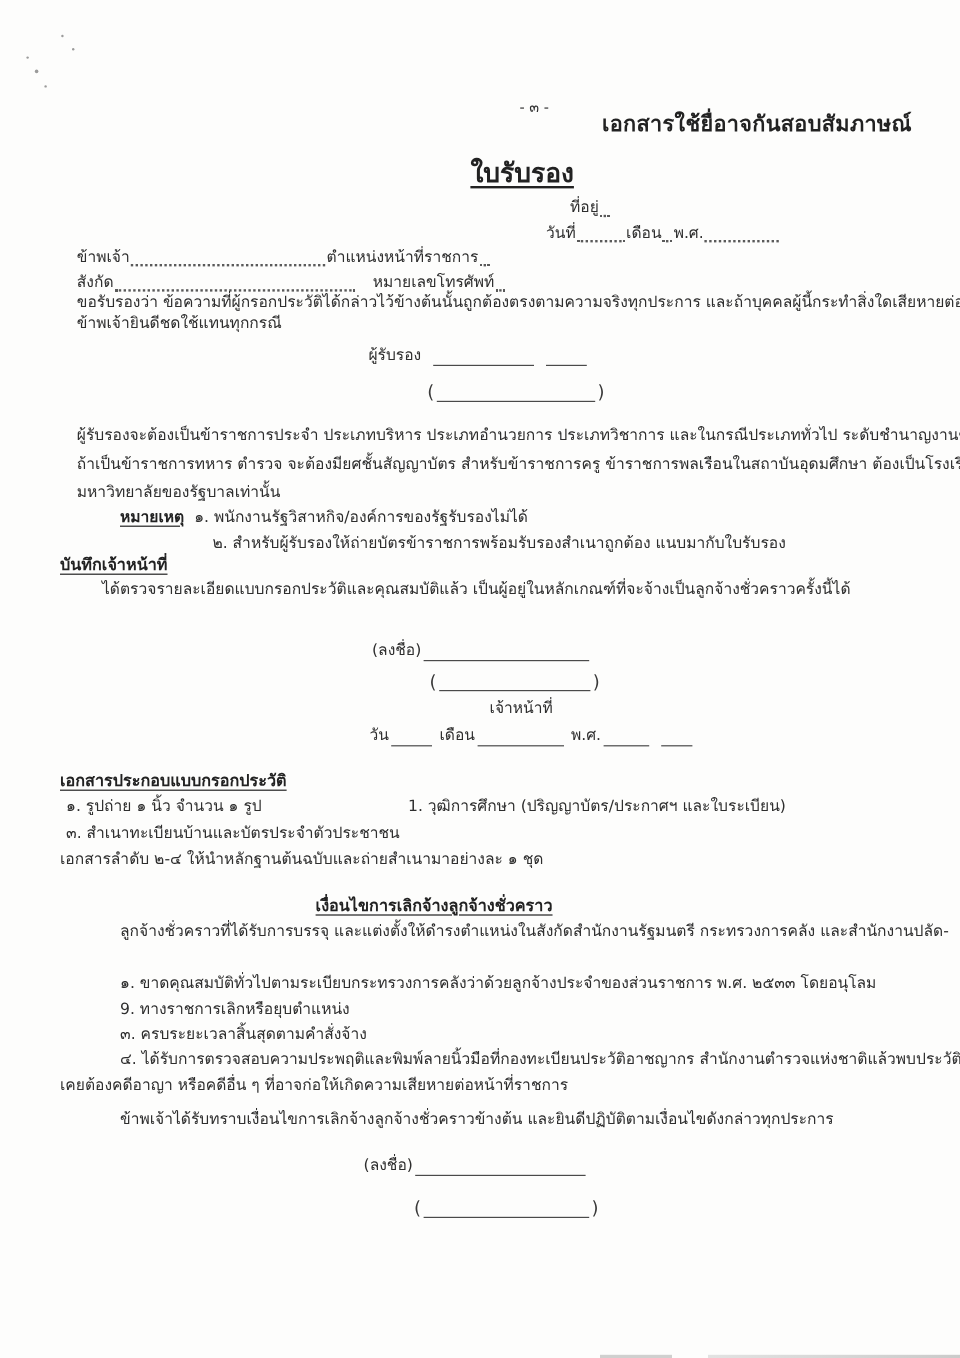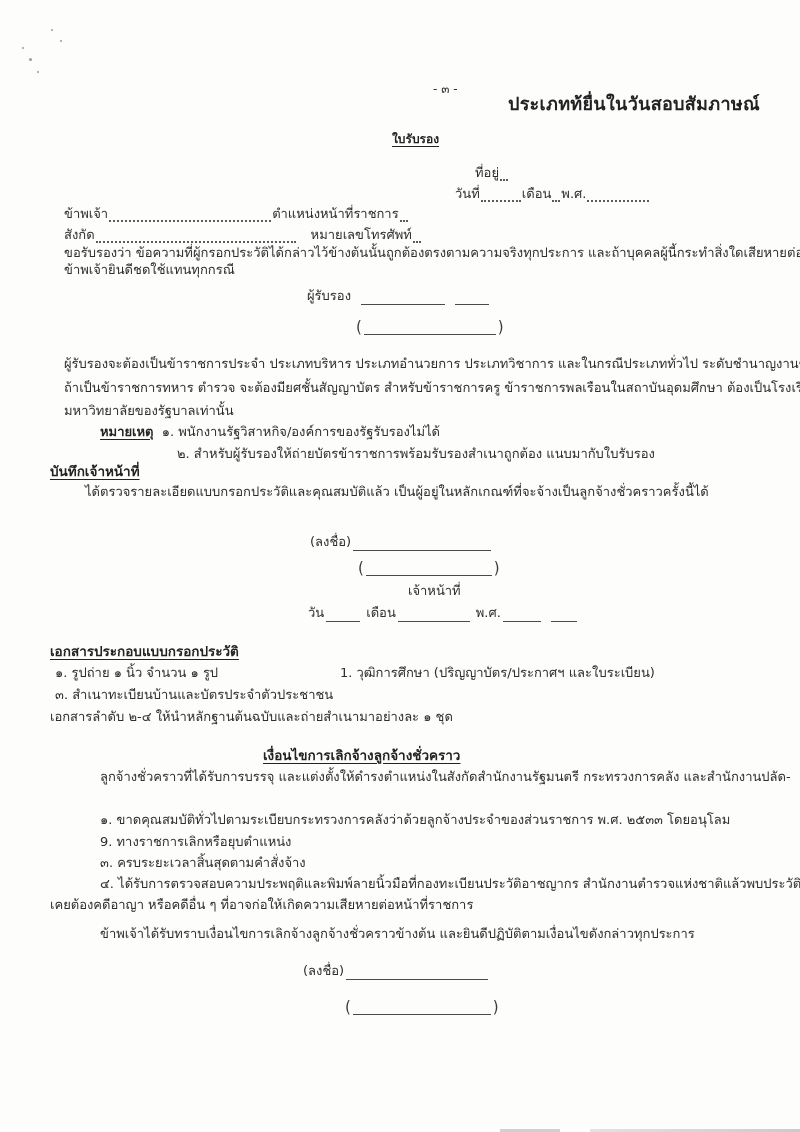--- a/index.html
+++ b/index.html
@@ -8,21 +8,21 @@
     width:800px;height:1132px;
     background:#fdfdfc;
     font-family:"DejaVu Sans","Liberation Sans",sans-serif;
     color:#2e2e2e;
     overflow:hidden;
   }
   .t{position:absolute;white-space:nowrap;font-size:13px;line-height:1.25;}
   .b{font-weight:bold;color:#222;}
   .u{text-decoration:underline;text-underline-offset:3px;}
   .hdr{font-size:18px;letter-spacing:0.3px;}
-  .title{font-size:12px;}
+  .title{font-size:22px;}
   .sec{font-size:13.5px;}
   .row{position:absolute;display:flex;align-items:flex-end;font-size:13px;white-space:nowrap;}
   .row>span{flex:0 0 auto;}
   .dots{flex:1 1 auto;border-bottom:2px dotted #5a5a5a;height:11px;margin:0 1px 2px 1px;min-width:8px;}
   .dfix{flex:0 0 auto;border-bottom:2px dotted #5a5a5a;height:11px;margin:0 1px 2px 1px;}
   .line{flex:0 0 auto;display:inline-block;border-bottom:1.4px solid #4a4a4a;height:13px;margin:0 2px 1px 2px;}
   .paren{font-size:15px;color:#3a3a3a;}
   .speck{position:absolute;background:#4a4a4a;border-radius:50%;opacity:.55;}
   .smudge{position:absolute;opacity:.45;}
 </style>
@@ -31,21 +31,21 @@
 
 <div class="page">
 
   <div class="speck" style="top:29px;left:51px;width:2px;height:2px"></div>
   <div class="speck" style="top:40px;left:60px;width:2px;height:2px"></div>
   <div class="speck" style="top:47px;left:22px;width:2px;2px;height:2px"></div>
   <div class="speck" style="top:58px;left:29px;width:3px;height:3px"></div>
   <div class="speck" style="top:71px;left:37px;width:2px;height:2px"></div>
 
   <div class="t" style="top:82px;left:433px;font-size:12px">- ๓ -</div>
-  <div class="t b hdr" style="top:93px;right:40px">ประเภทท้ยื่นในวันสอบสัมภาษณ์</div>
+  <div class="t b hdr" style="top:93px;right:40px">เอกสารใช้ยื่อาจกันสอบสัมภาษณ์</div>
   <div class="t b u title" style="top:132px;left:392px">ใบรับรอง</div>
 
   <div class="row" style="top:162px;left:475px;width:282px">
     <span>ที่อยู่</span>
       <span class="dots"></span>
   </div>
   <div class="row" style="top:183px;left:455px;width:302px">
     <span>วันที่</span>
       <span class="dfix" style="width:40px"></span>
       <span>เดือน</span>

